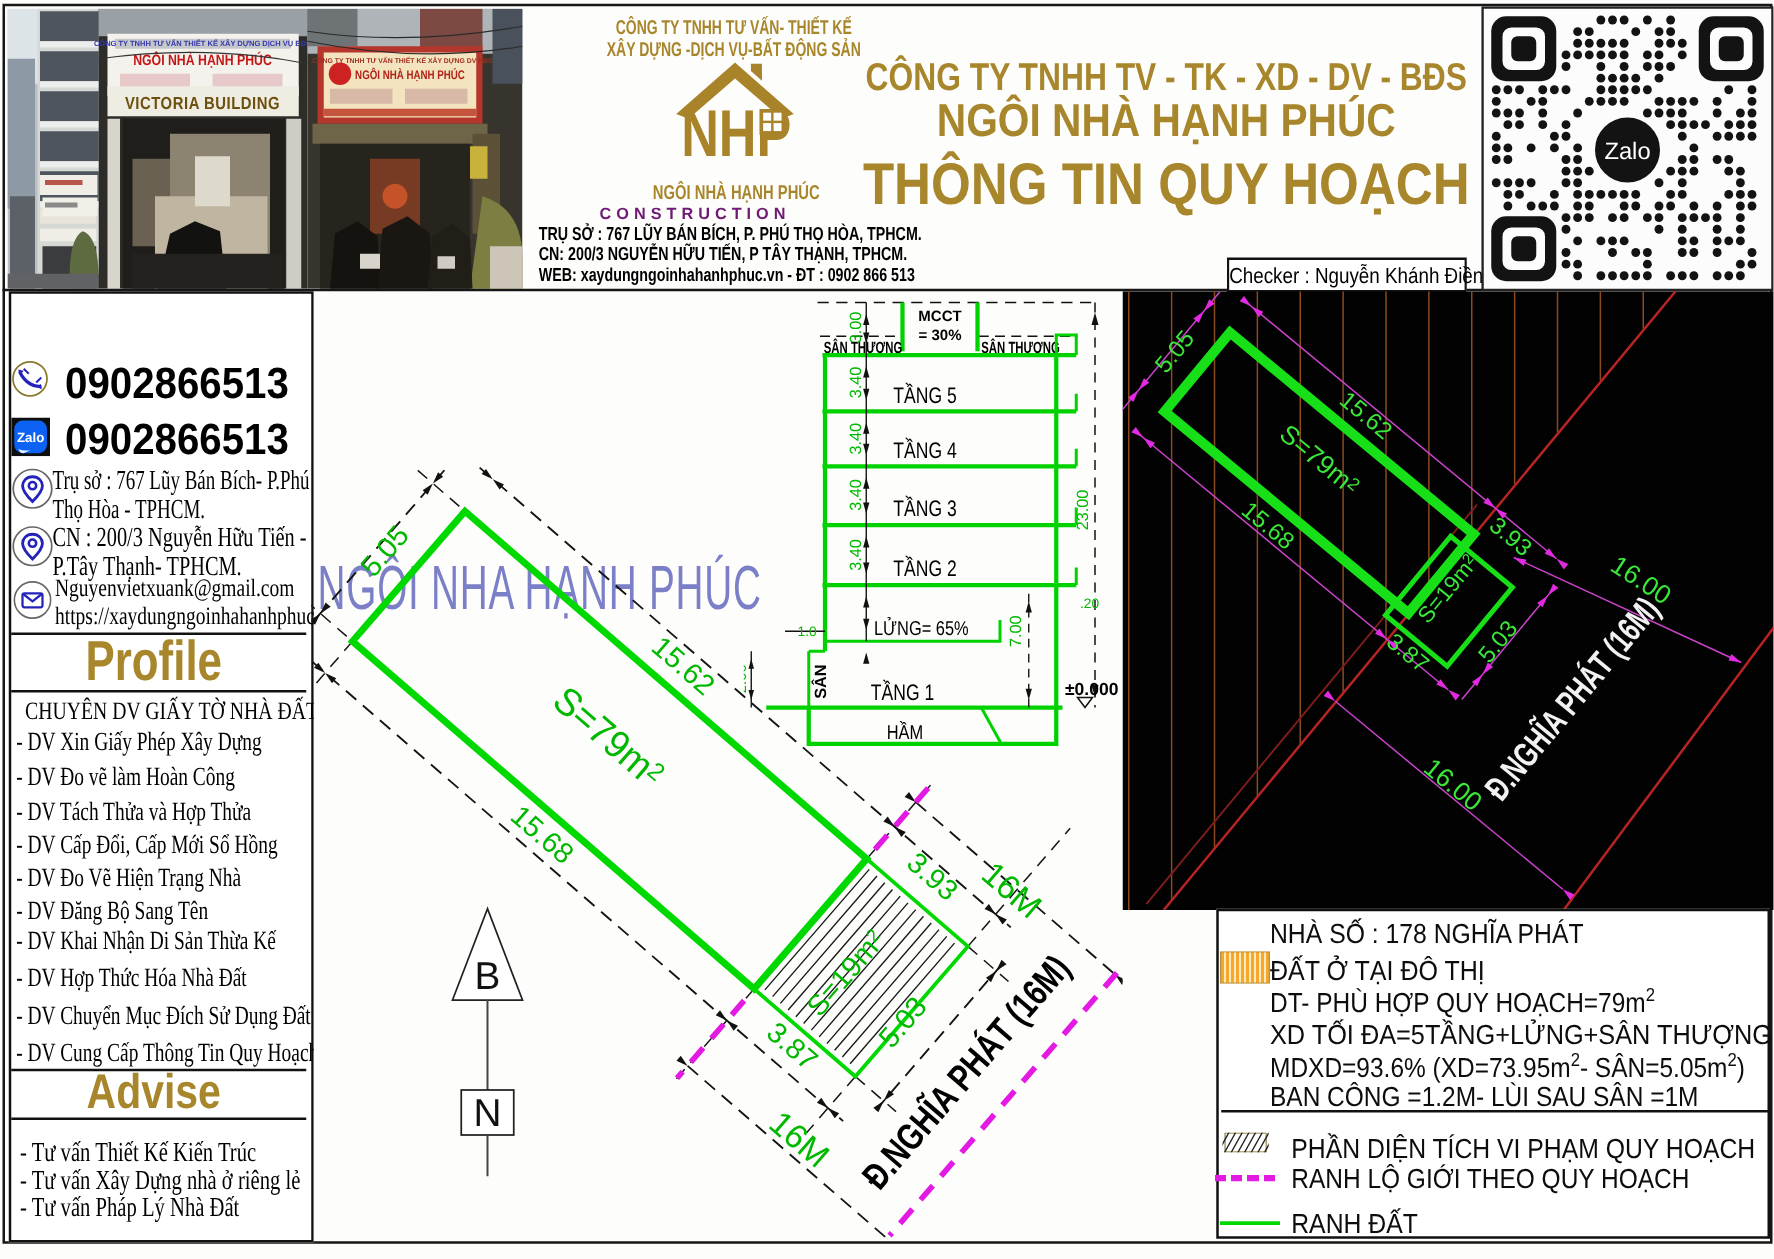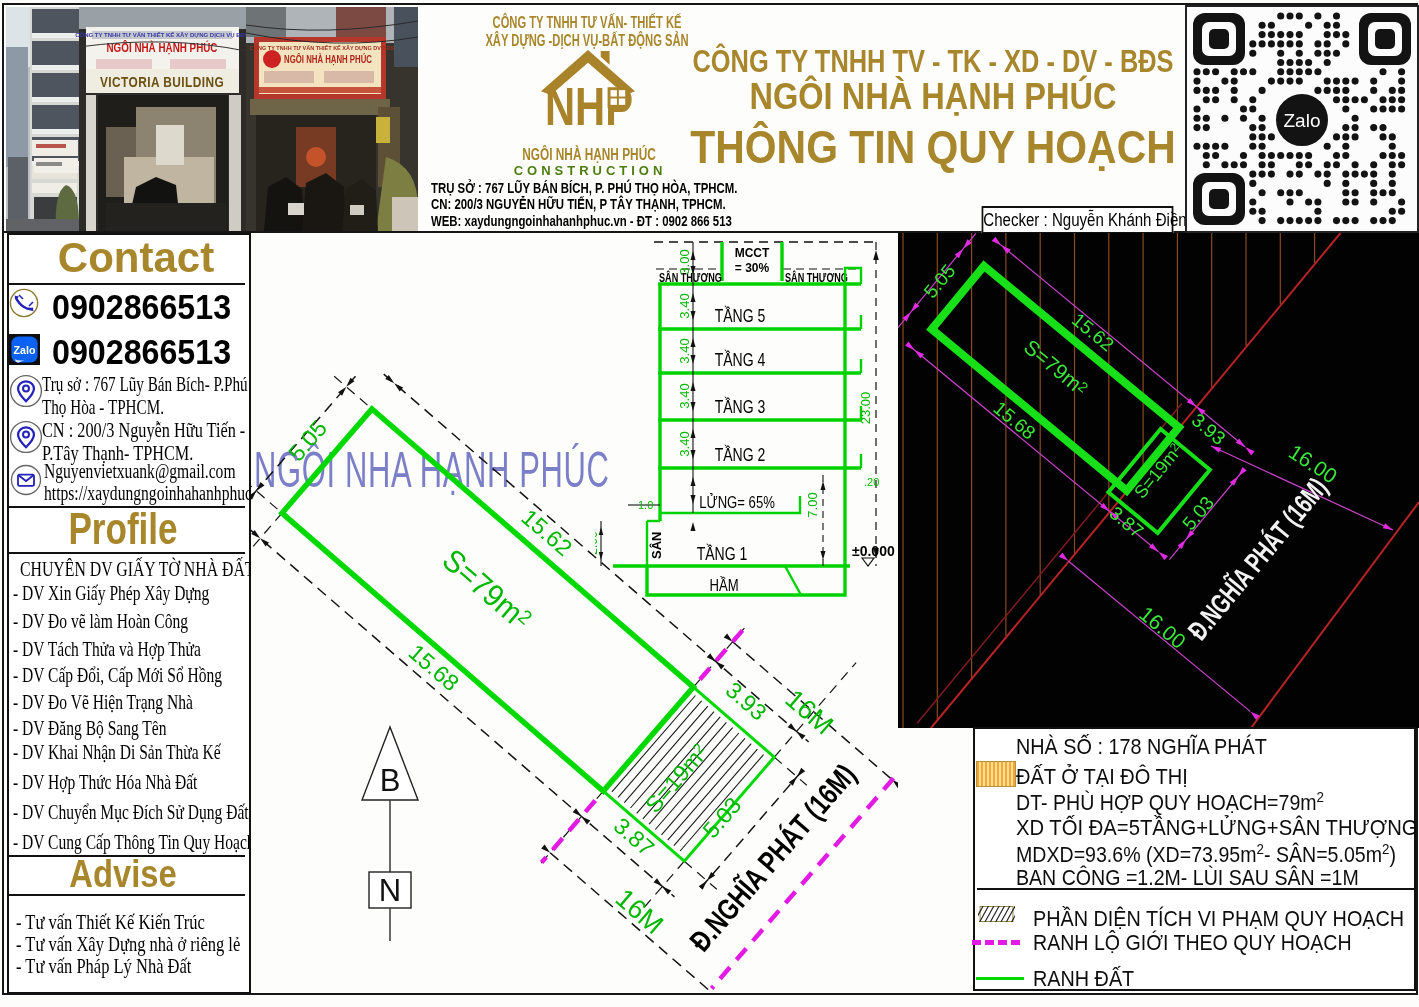--- a/index.html
+++ b/index.html
@@ -96,21 +96,21 @@
 <path d="M50 0 L98 42 L88 46 L50 13 L12 46 L2 42 Z" fill="#a8832a"></path>
 <path d="M63 7 L63 1 L72 1 L72 15 Z" fill="#a8832a"></path>
 <text x="6" y="62" font-size="54" font-weight="700" fill="#a8832a" textLength="90" lengthAdjust="spacingAndGlyphs" dominant-baseline="middle" style="font-family:'Liberation Sans',sans-serif;">NHP</text>
 <rect x="70" y="38" width="21" height="21" fill="#a8832a"></rect>
 <rect x="73" y="41" width="6.5" height="6.5" fill="#fff"></rect>
 <rect x="81.5" y="41" width="6.5" height="6.5" fill="#fff"></rect>
 <rect x="73" y="49.5" width="6.5" height="6.5" fill="#fff"></rect>
 <rect x="81.5" y="49.5" width="6.5" height="6.5" fill="#fff"></rect>
 </svg>
 <div class="abs" style="left:589px;top:146px;color:#a8862c;font-weight:700;font-size:16px;white-space:nowrap;transform:scaleX(0.74) translateX(-50%);transform-origin:0 0;">NGÔI NHÀ HẠNH PHÚC</div>
-<div class="abs" style="left:590px;top:163px;color:#4d7c0f;font-weight:700;font-size:13px;letter-spacing:4px;white-space:nowrap;transform:translateX(-50%);transform-origin:0 0;">CONSTRUCTION</div>
+<div class="abs" style="left:556px;top:163px;color:#701a75;font-weight:700;font-size:13px;letter-spacing:4px;white-space:nowrap;transform:translateX(-50%);transform-origin:0 0;">CONSTRUCTION</div>
 
 <div class="abs" style="left:431px;top:180px;width:440px;font-weight:700;font-size:15px;color:#000;transform:scaleX(0.76);transform-origin:0 0;line-height:16.3px;white-space:nowrap;">TRỤ SỞ : 767 LŨY BÁN BÍCH, P. PHÚ THỌ HÒA, TPHCM.<br>CN: 200/3 NGUYỄN HỮU TIẾN, P TÂY THẠNH, TPHCM.<br>WEB: xaydungngoinhahanhphuc.vn - ĐT : 0902 866 513</div>
 
 <div class="abs" style="left:933px;top:44px;color:#a8862c;font-weight:700;font-size:31px;white-space:nowrap;transform:scaleX(0.82) translateX(-50%);transform-origin:0 0;">CÔNG TY TNHH TV - TK - XD - DV - BĐS</div>
 <div class="abs" style="left:933px;top:76px;color:#a8862c;font-weight:700;font-size:37px;white-space:nowrap;transform:scaleX(0.88) translateX(-50%);transform-origin:0 0;">NGÔI NHÀ HẠNH PHÚC</div>
 <div class="abs" style="left:933px;top:119px;color:#a8862c;font-weight:700;font-size:47px;white-space:nowrap;transform:scaleX(0.87) translateX(-50%);transform-origin:0 0;">THÔNG TIN QUY HOẠCH</div>
 
 <div class="abs" style="left:966px;top:206px;width:219px;height:24px;border:2px solid #111;background:#fff;font-size:17.5px;color:#000;text-align:center;line-height:24px;white-space:nowrap;transform:scaleX(0.86);">Checker : Nguyễn Khánh Điền</div>
 
 <svg class="abs" style="left:1185px;top:5px;" width="234" height="228" viewBox="0 0 234 228">
@@ -332,21 +332,20 @@
     <rect x="17" y="177" width="34" height="34" rx="7" fill="#fcfcfc"></rect>
     <rect x="24" y="184" width="20" height="20" rx="5" fill="#131313"></rect>
     <circle cx="117" cy="115" r="27" fill="#131313" stroke="#fcfcfc" stroke-width="2"></circle>
     <text x="117" y="122" text-anchor="middle" font-size="19" fill="#fff" font-weight="400">Zalo</text>
   </svg>
 
 <div class="abs" style="left:0;top:0;width:251px;height:1007px;overflow:hidden;">
 
 <div class="abs" style="left:7px;top:233px;width:240px;height:757px;border:2px solid #111;background:#fff;"></div>
 
-<div class="abs" style="left:9px;top:235px;width:236px;height:48px;border-bottom:2px solid #111;text-align:center;text-indent:18px;"><span style="font-size:42px;font-weight:700;color:#a8862c;line-height:46px;">Contact</span></div>
 
 <svg class="abs" style="left:9px;top:288px;" width="30" height="30" viewBox="0 0 30 30">
       <circle cx="15" cy="15" r="13.6" fill="none" stroke="#8a7a30" stroke-width="1.4"></circle>
       <path d="M7 10 Q10 16 15 19 Q19 21.5 23 21" stroke="#2323bb" stroke-width="2.6" fill="none" stroke-linecap="round"></path>
       <path d="M7 12 L5.5 7.5 L10 8.5 Z" fill="#2323bb"></path>
       <path d="M21 21.8 L24.5 23.5 L23.5 19.2 Z" fill="#2323bb"></path>
       <path d="M10 7 L14 11" stroke="#2323bb" stroke-width="1.6"></path>
       <path d="M24 14 L20 18" stroke="#2323bb" stroke-width="1.6"></path>
     </svg>
 

